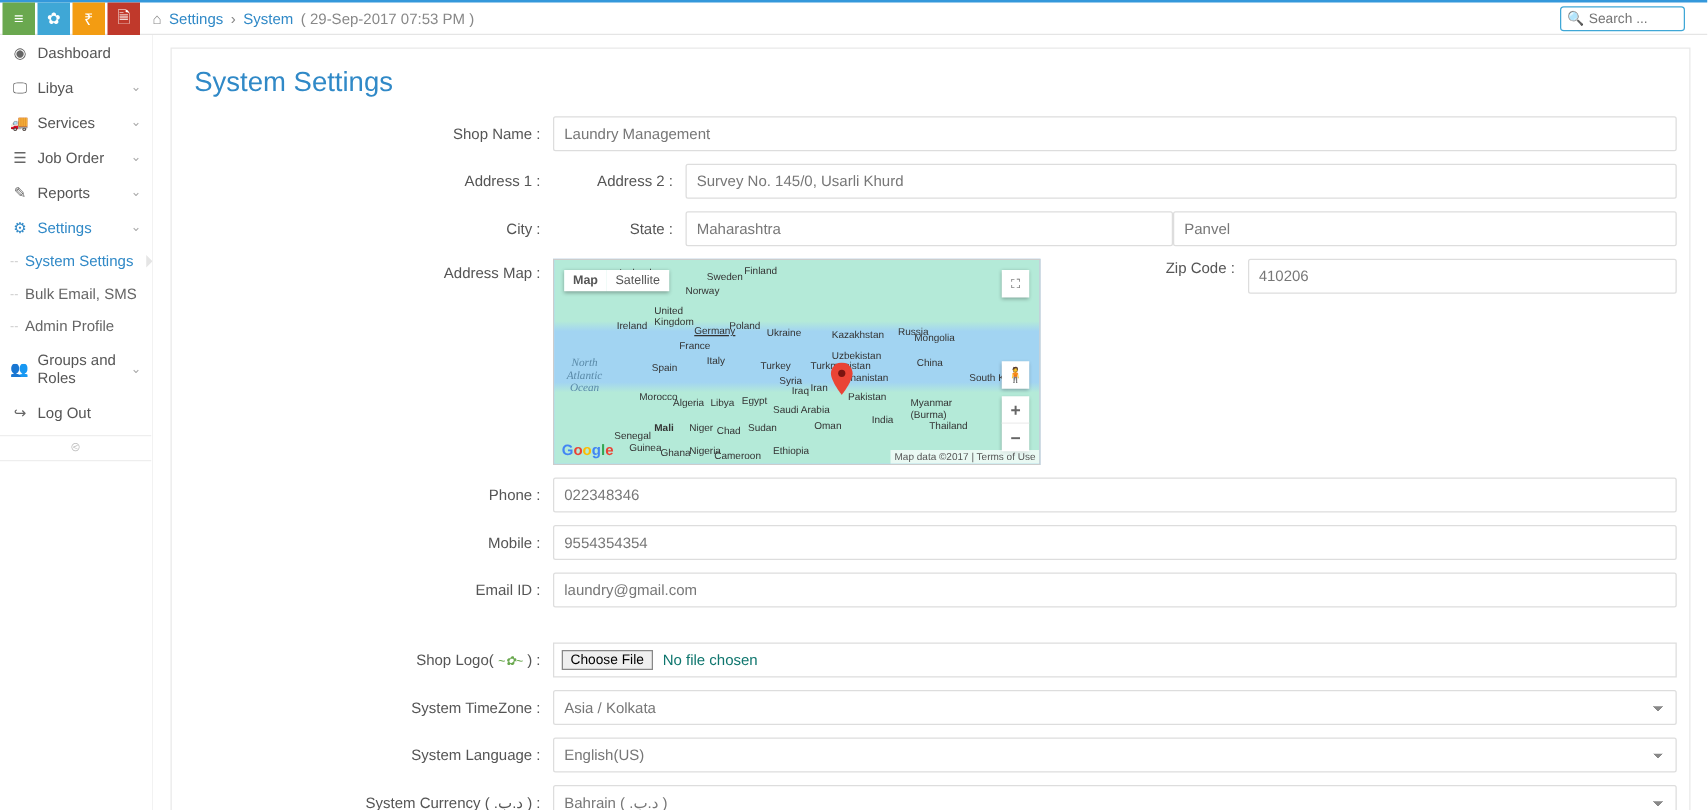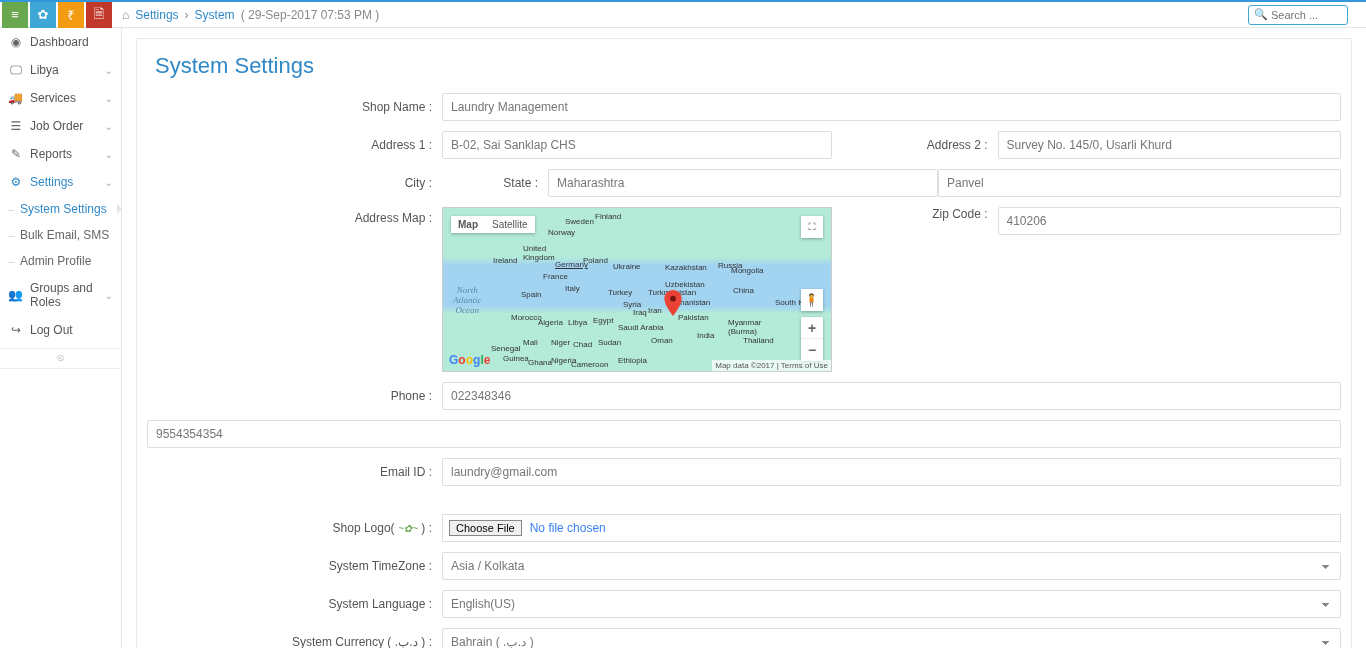--- a/index.html
+++ b/index.html
@@ -150,23 +150,20 @@
 
       <div class="form-row full">
         <div class="form-label">Shop Name :</div>
         <div class="fld"><input class="text-input" value="Laundry Management" style=""></div>
       </div>
 
       <div class="form-row">
         <div class="form-label">Address 1 :</div>
         <div class="two-col">
           <div class="col">
-              <div class="fld"><input class="text-input" value="B-02, Sai Sanklap CHS" style=""></div>
-            </div>
-          <div class="col">
               <div class="form-label narrow">Address 2 :</div>
               <div class="fld"><input class="text-input" value="Survey No. 145/0, Usarli Khurd" style=""></div>
             </div>
         </div>
       </div>
 
       <div class="form-row">
         <div class="form-label">City :</div>
         <div class="two-col">
           <div class="col">
@@ -210,21 +207,21 @@
                 <div class="map-label" style="left:288px; top:58px;">Mongolia</div>
                 <div class="map-label" style="left:275px; top:30px;margin-top:23px;">Russia</div>
                 <div class="map-label" style="left:222px; top:55px;">Kazakhstan</div>
                 <div class="map-label" style="left:222px; top:72px;">Uzbekistan</div>
                 <div class="map-label" style="left:205px; top:80px;">Turkmenistan</div>
                 <div class="map-label" style="left:175px; top:115px;">Saudi Arabia</div>
                 <div class="map-label" style="left:150px; top:108px;">Egypt</div>
                 <div class="map-label" style="left:125px; top:110px;">Libya</div>
                 <div class="map-label" style="left:95px; top:110px;">Algeria</div>
                 <div class="map-label" style="left:68px; top:105px;">Morocco</div>
-                <div class="map-label" style="left:80px; top:130px;">Mali</div>
+                <div class="map-label" style="left:80px; top:130px;font-weight:bold;">Mali</div>
                 <div class="map-label" style="left:108px; top:130px;">Niger</div>
                 <div class="map-label" style="left:130px; top:132px;">Chad</div>
                 <div class="map-label" style="left:155px; top:130px;text-align:right;">Sudan</div>
                 <div class="map-label" style="left:175px; top:148px;">Ethiopia</div>
                 <div class="map-label" style="left:108px; top:148px;">Nigeria</div>
                 <div class="map-label" style="left:85px; top:150px;">Ghana</div>
                 <div class="map-label" style="left:60px; top:146px;">Guinea</div>
                 <div class="map-label" style="left:48px; top:136px;">Senegal</div>
                 <div class="map-label" style="left:128px; top:152px;">Cameroon</div>
                 <div class="map-label" style="left:300px; top:128px;">Thailand</div>
@@ -257,34 +254,35 @@
               <div class="fld"><input class="text-input" value="410206" style=""></div>
             </div>
         </div>
       </div>
 
       <div class="form-row full">
         <div class="form-label">Phone :</div>
         <div class="fld"><input class="text-input" value="022348346" style=""></div>
       </div>
       <div class="form-row full">
+        <div class="form-label">Mobile :</div>
         <div class="fld"><input class="text-input" value="9554354354" style=""></div>
       </div>
       <div class="form-row full">
         <div class="form-label">Email ID :</div>
         <div class="fld"><input class="text-input" value="laundry@gmail.com" style=""></div>
       </div>
 
       <div class="spacer"></div>
 
       <div class="form-row full file-row">
         <div class="form-label"><span>Shop Logo( </span><span class="logo-thumb">~✿~</span><span> ) :</span></div>
         <div class="fld" style="border:1px solid #ddd; padding:3px 6px; height:28px; display:flex; align-items:center; gap:8px;">
           <button style="font-size:11px; padding:1px 6px; border:1px solid #888; background:#efefef;">Choose File</button>
-          <span style="color:#3b82f6;">No file chosen</span>
+          <span style="color:#0f766e;">No file chosen</span>
         </div>
       </div>
 
       <div class="form-row full">
         <div class="form-label">System TimeZone :</div>
         <div class="fld"><select class="text-input"><option>Asia / Kolkata</option></select></div>
       </div>
       <div class="form-row full">
         <div class="form-label">System Language :</div>
         <div class="fld"><select class="text-input"><option>English(US)</option></select></div>

